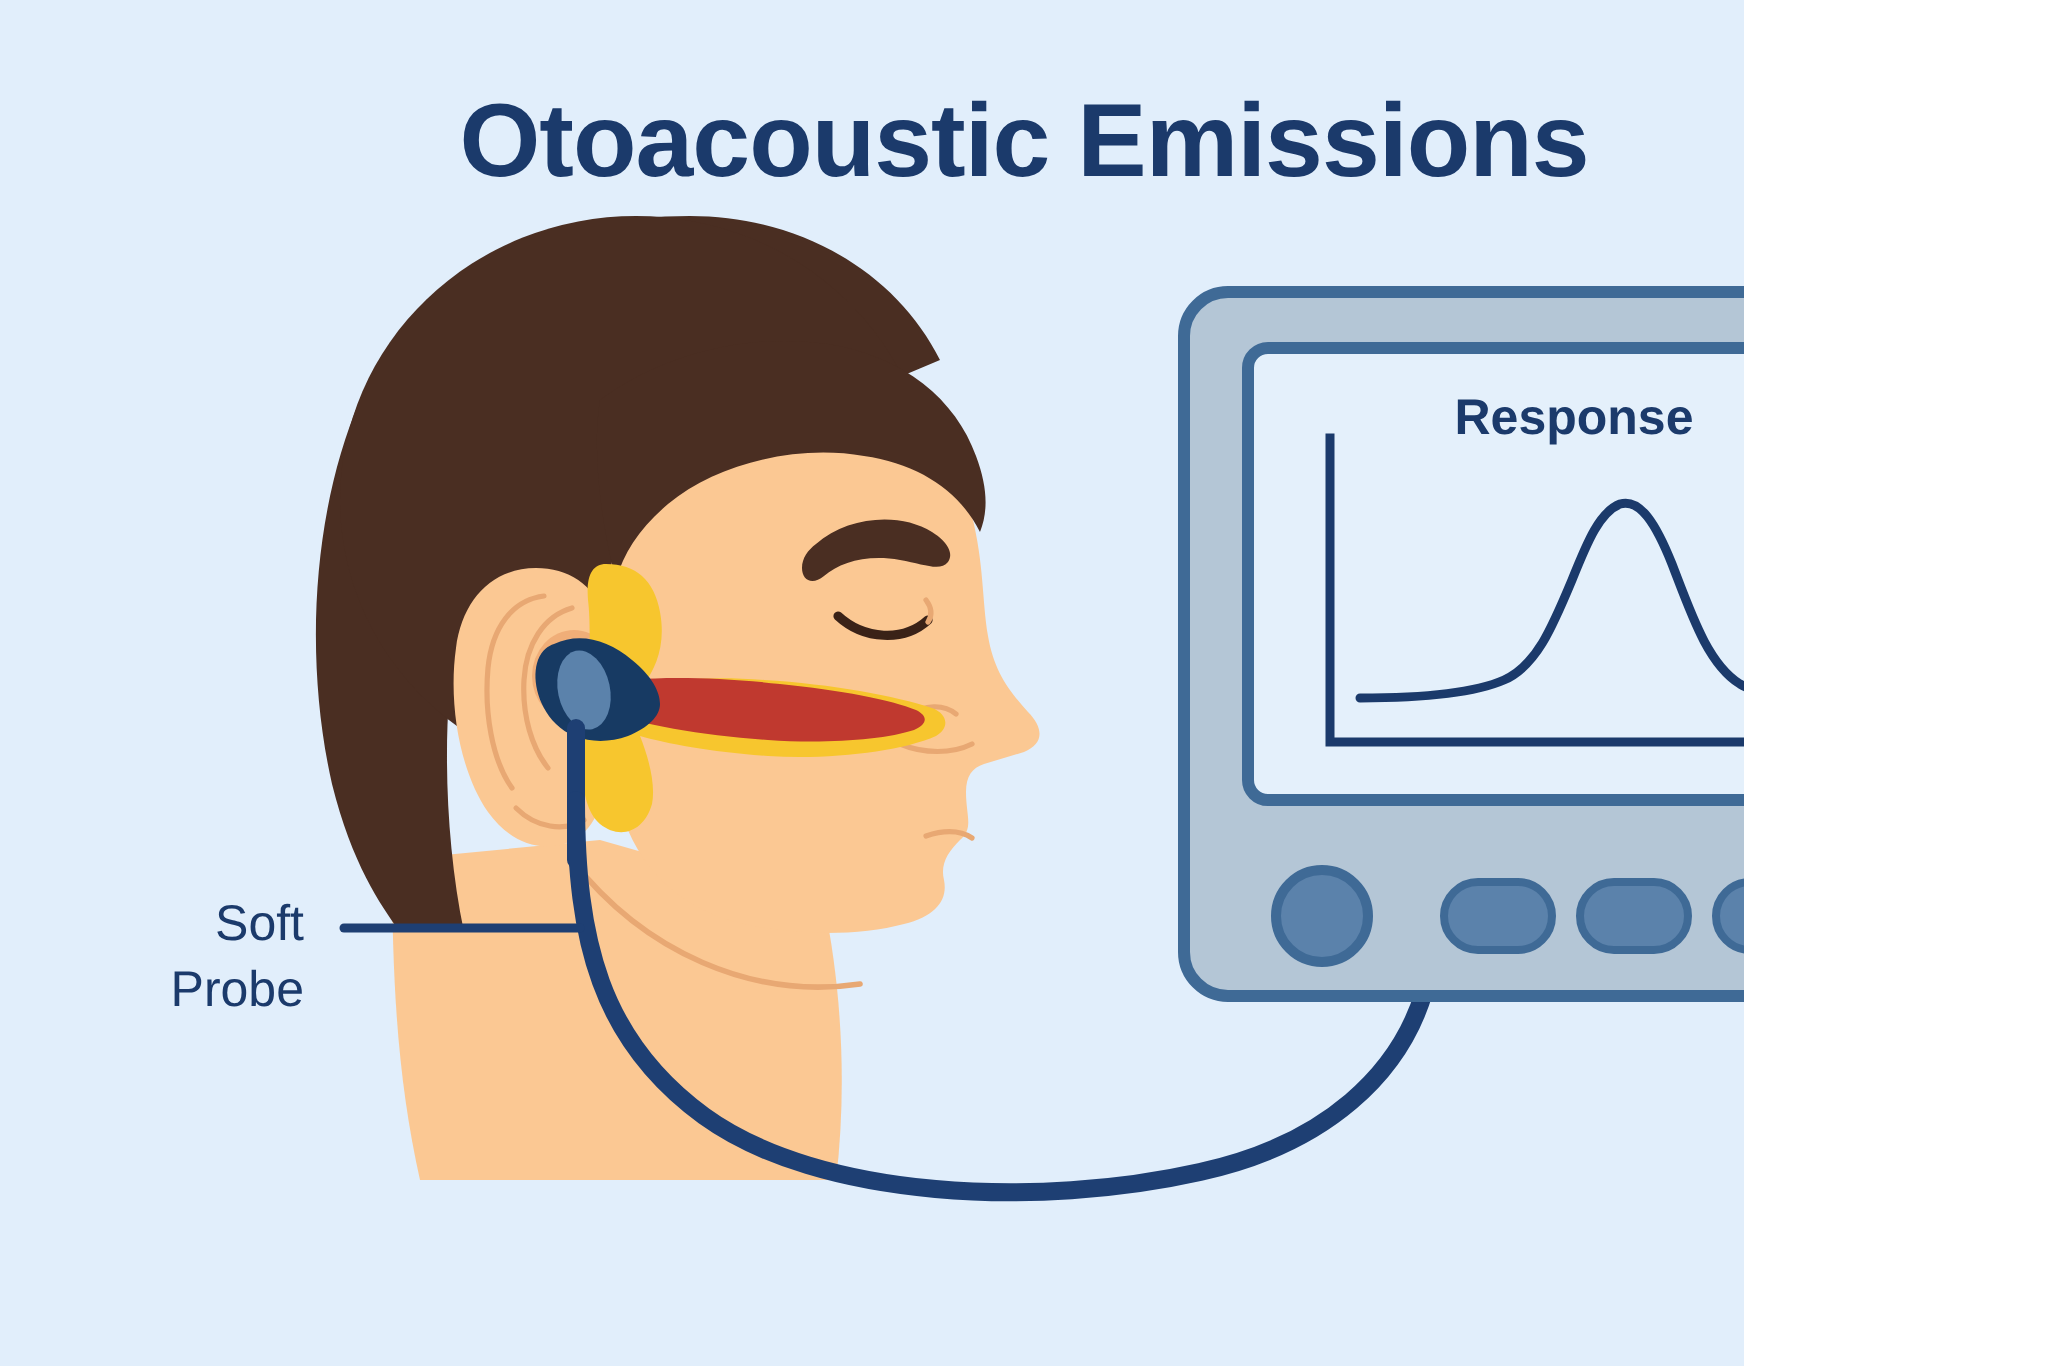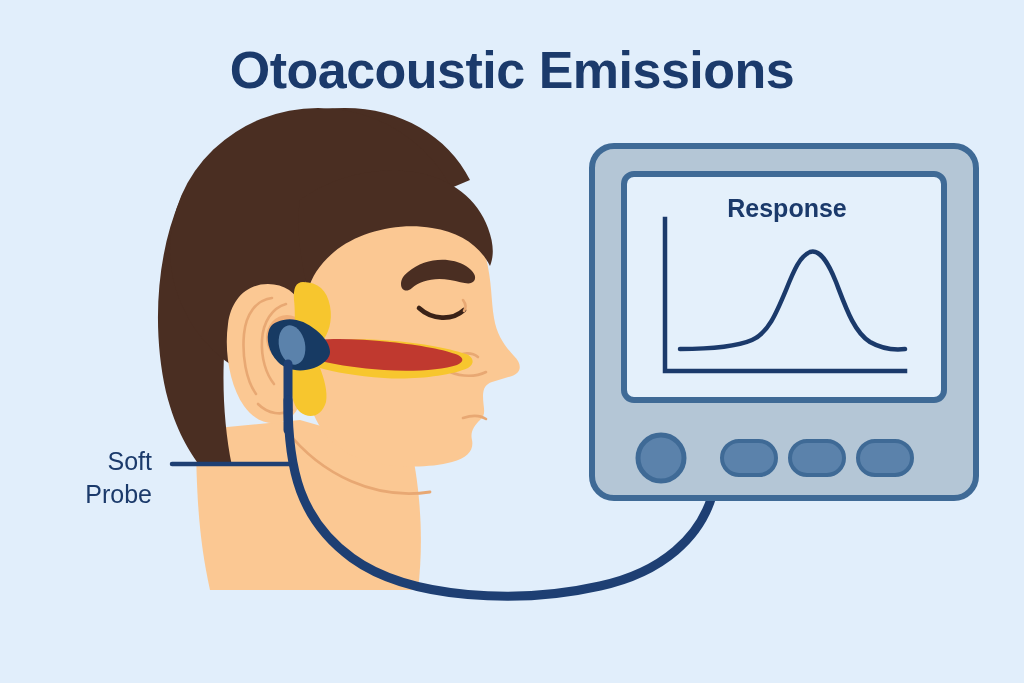--- a/index.html
+++ b/index.html
@@ -6,21 +6,21 @@
   html, body {
     margin: 0;
     padding: 0;
     background: #ffffff;
   }
   body {
     font-family: "Liberation Sans", sans-serif;
   }
   #stage {
     position: relative;
-    width: 1024px;
+    width: 872px;
     height: 683px;
     overflow: hidden;
     background: #e1eefb;
   }
   #scene {
     position: absolute;
     top: 0;
     left: 0;
     width: 1024px;
     height: 683px;

